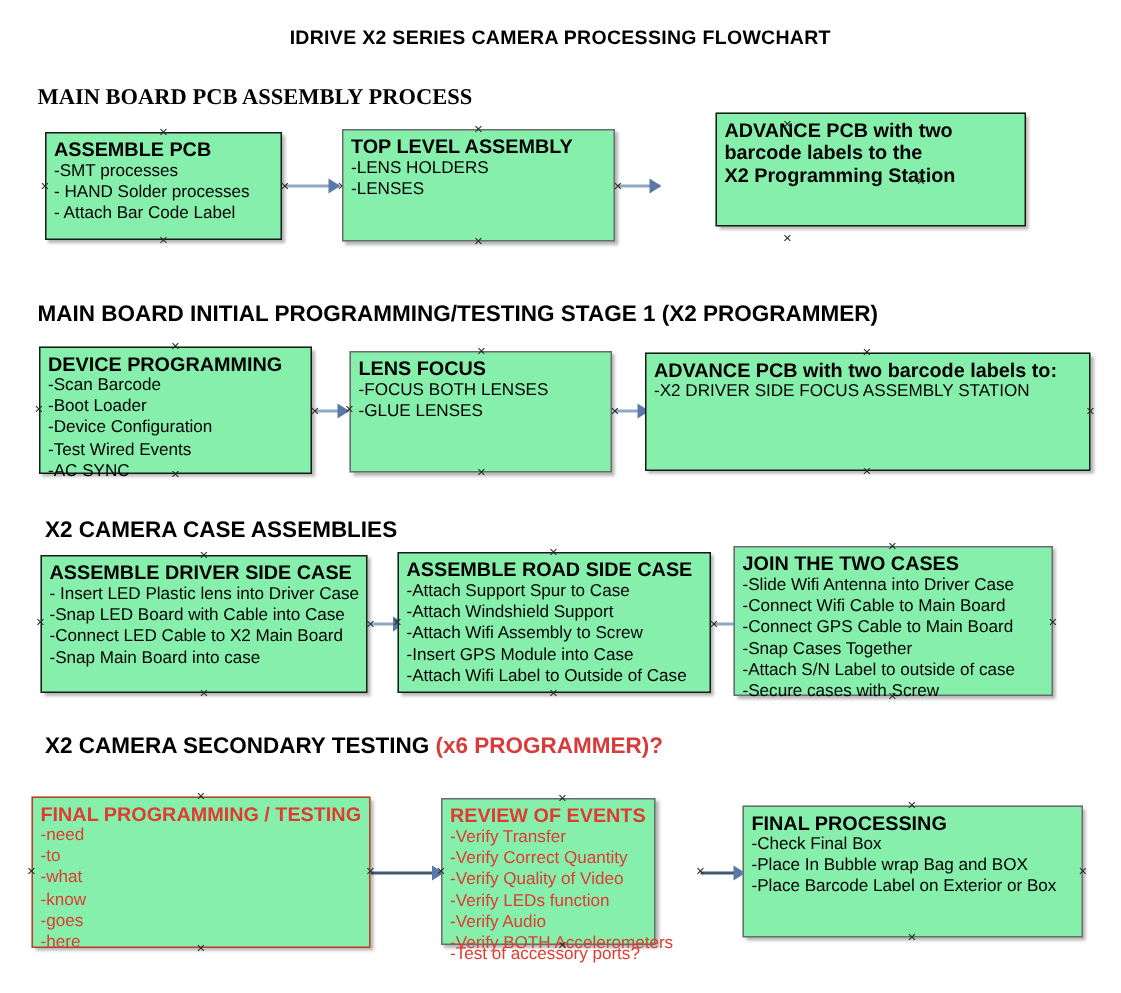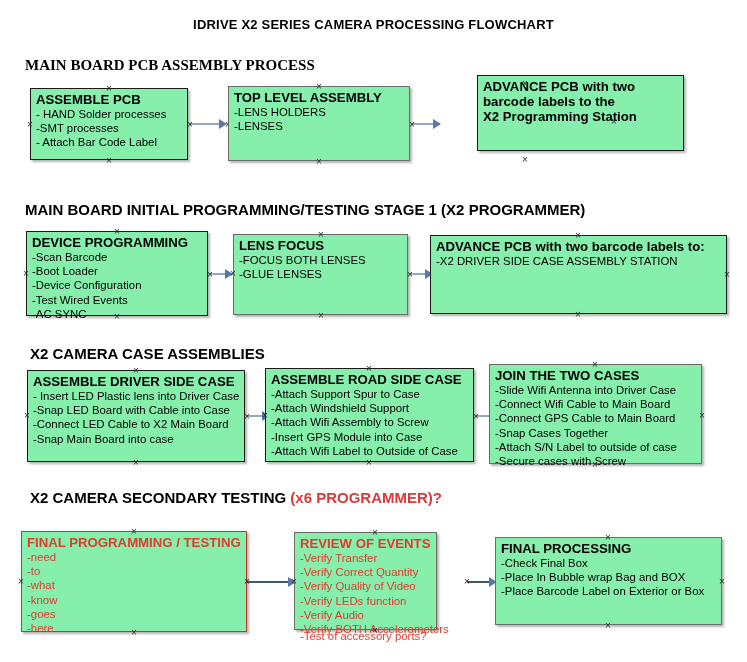--- a/index.html
+++ b/index.html
@@ -125,22 +125,22 @@
 <body>
 
 <div id="canvas">
 
   <div class="doc-title">IDRIVE X2  SERIES CAMERA PROCESSING FLOWCHART</div>
 
   <div class="section-title" style="left:25px; top:57px;font-family:Liberation Serif, serif;">MAIN BOARD PCB ASSEMBLY PROCESS</div>
 
   <div class="node" style="left:30px; top:88px; width:158px; height:72px;">
     <div class="n-title">ASSEMBLE PCB</div>
+    <div class="n-line">-SMT processes</div>
     <div class="n-line">- HAND Solder processes</div>
-    <div class="n-line">-SMT processes</div>
     <div class="n-line">- Attach Bar Code Label</div>
   </div>
   <div class="handle" style="left:109px; top:88px;"></div>
   <div class="handle" style="left:109px; top:160px;"></div>
   <div class="handle" style="left:30px; top:124px;"></div>
 
   <div class="conn" style="left:190px; top:123px; width:36px;">
     <span class="arrow"></span>
   </div>
   <div class="handle" style="left:190px; top:124px;"></div>
@@ -196,21 +196,21 @@
   <div class="handle" style="left:321px; top:315px;"></div>
   <div class="handle" style="left:233px; top:273px;"></div>
 
   <div class="conn" style="left:410px; top:273px; width:22px;">
     <span class="arrow"></span>
   </div>
   <div class="handle" style="left:410px; top:274px;"></div>
 
   <div class="node" style="left:430px; top:235px; width:297px; height:79px;">
     <div class="n-title">ADVANCE PCB with two barcode labels to:</div>
-    <div class="n-line">-X2 DRIVER  SIDE  CASE  ASSEMBLY STATION</div>
+    <div class="n-line">-X2 DRIVER  SIDE  FOCUS  ASSEMBLY STATION</div>
   </div>
   <div class="handle" style="left:578px; top:235px;"></div>
   <div class="handle" style="left:578px; top:314px;"></div>
   <div class="handle" style="left:727px; top:274px;"></div>
 
   <div class="section-title" style="left:30px; top:345px;">X2 CAMERA CASE ASSEMBLIES</div>
 
   <div class="node" style="left:27px; top:370px; width:218px; height:92px;">
     <div class="n-title">ASSEMBLE DRIVER SIDE CASE</div>
     <div class="n-line">- Insert LED Plastic lens into Driver Case</div>

